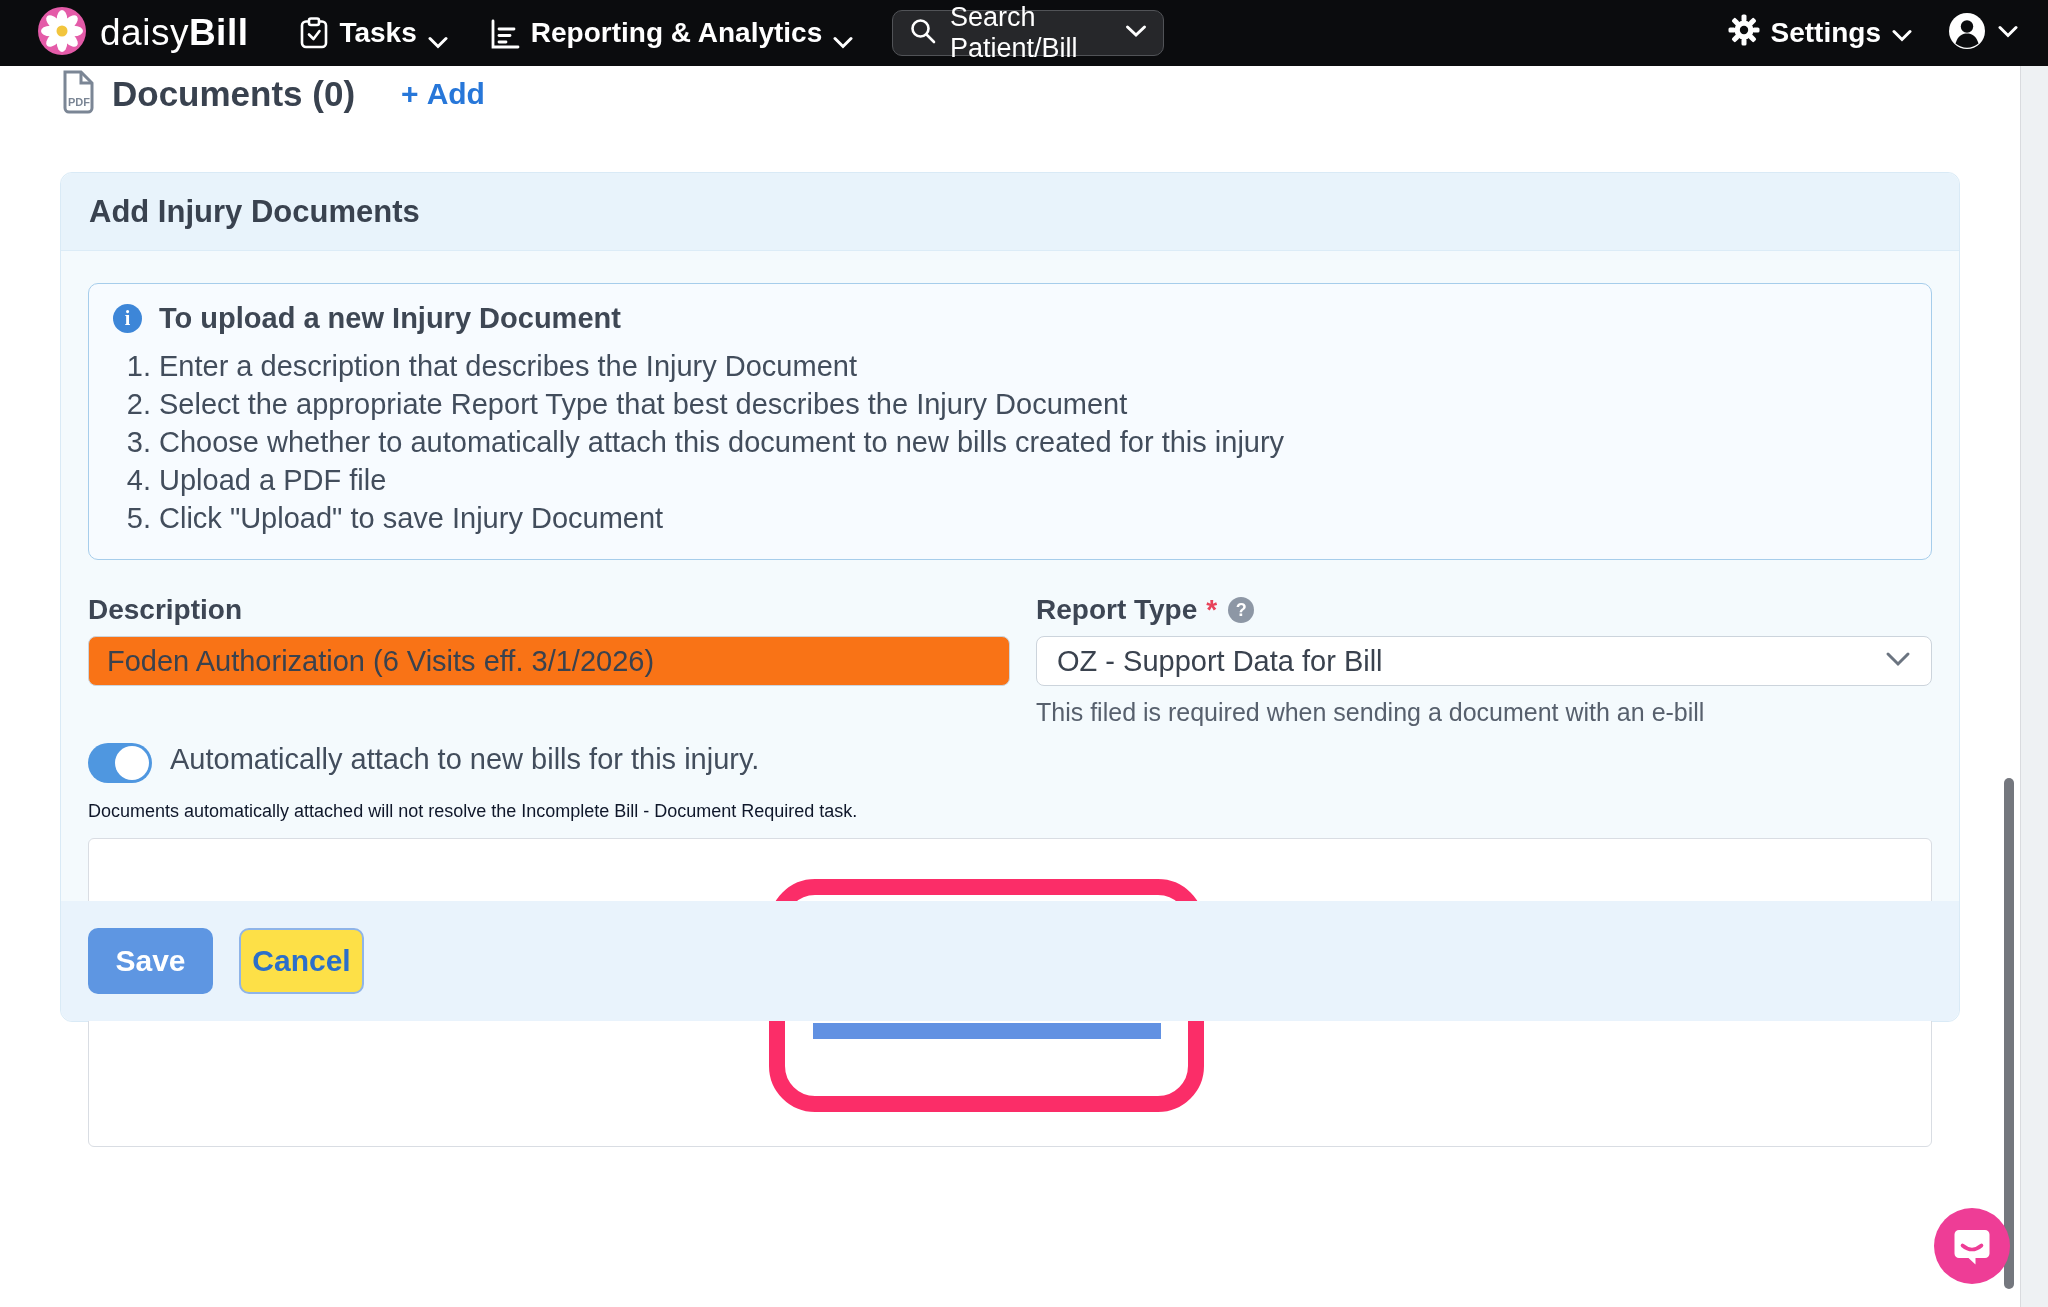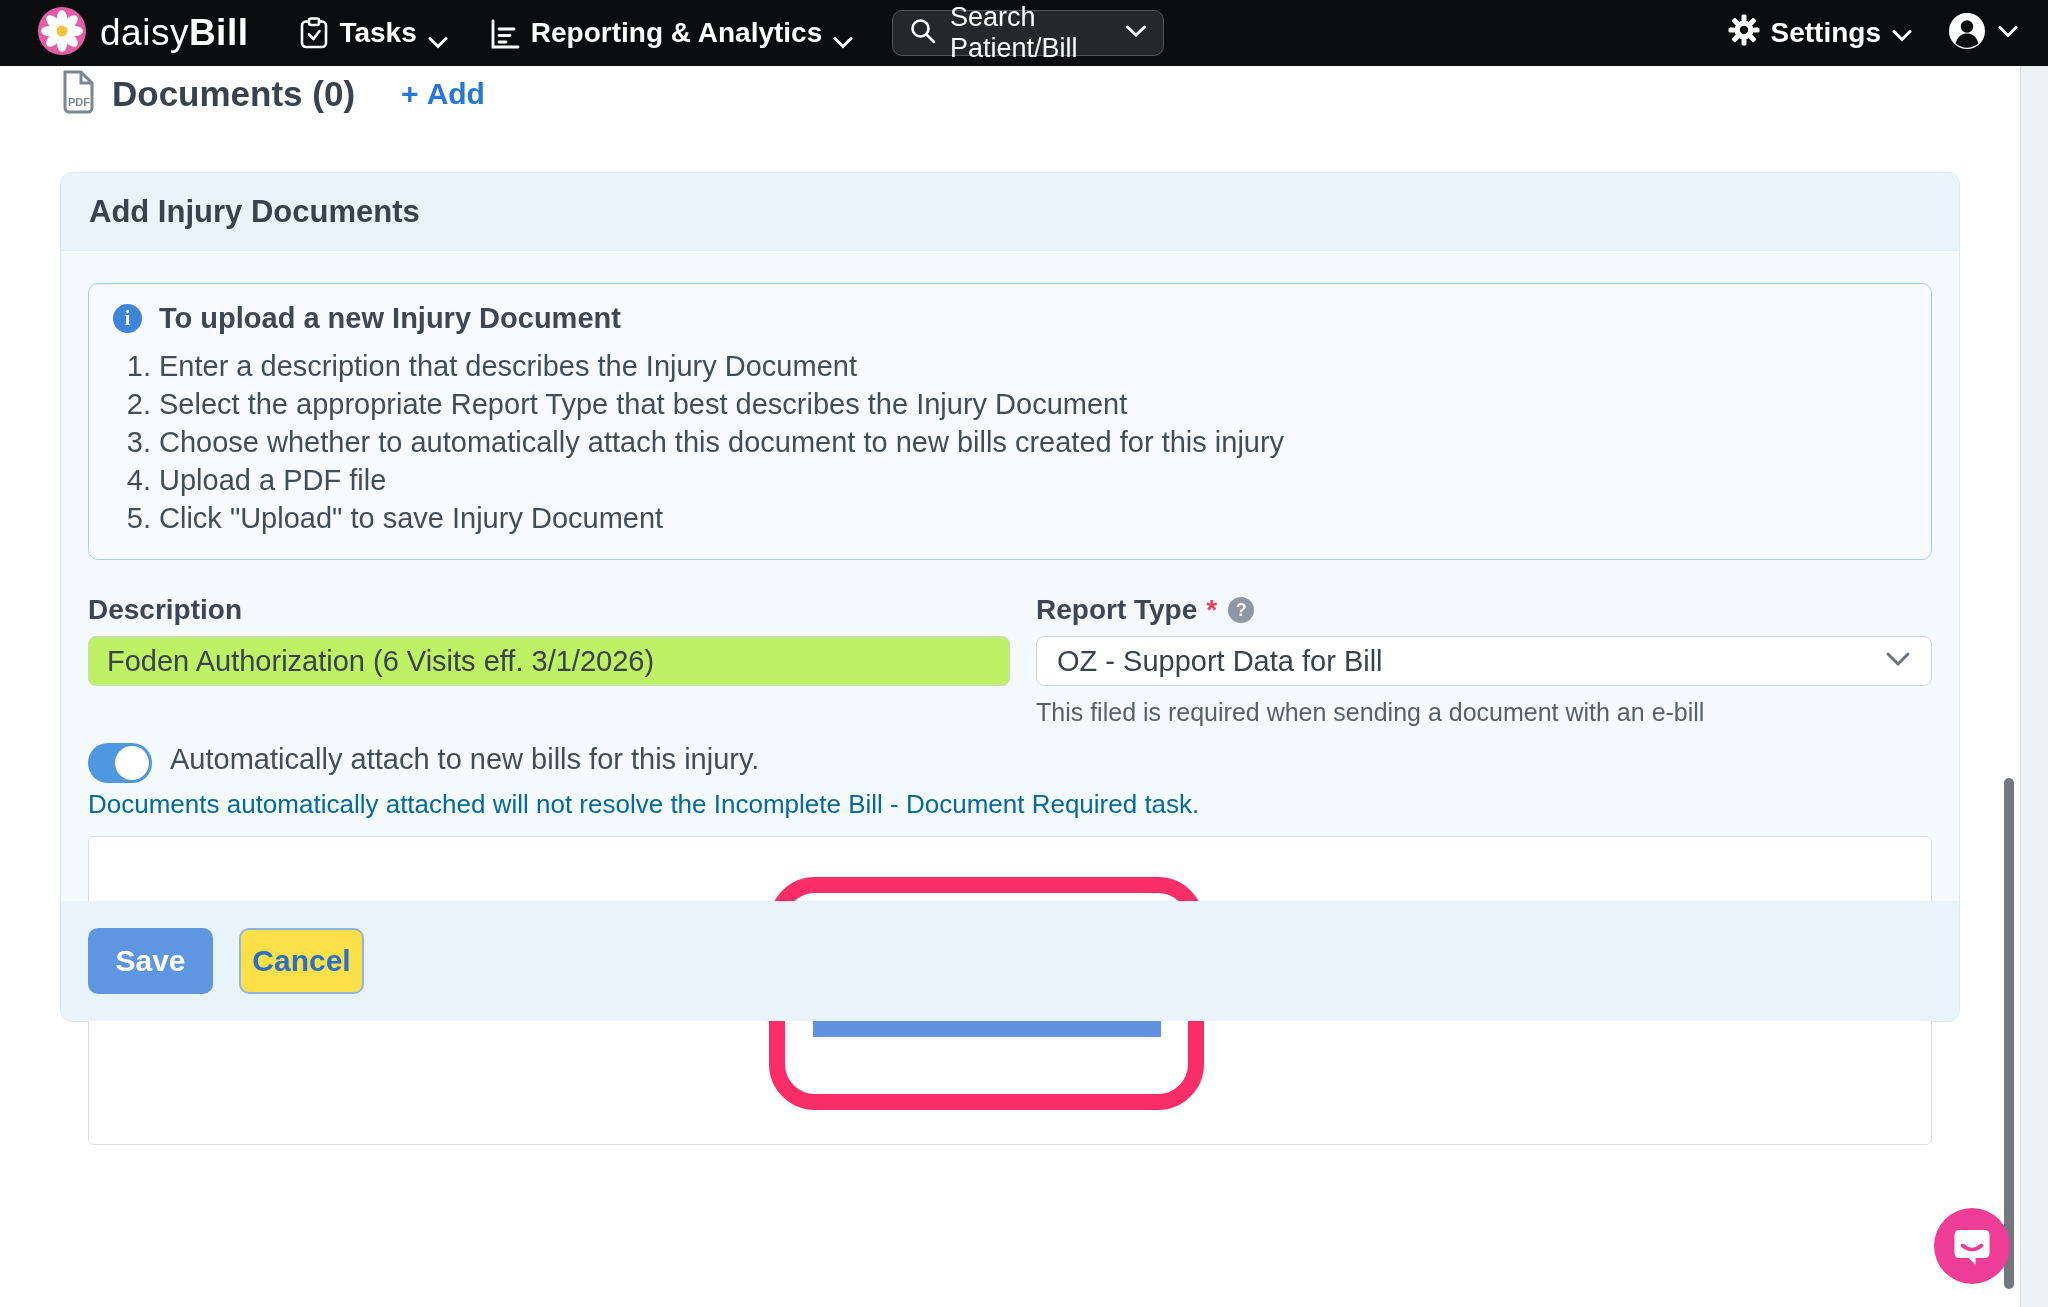--- a/index.html
+++ b/index.html
@@ -46,32 +46,32 @@
   .info-steps { margin:12px 0 0 22px; padding-left:24px; }
   .info-steps li { font-size:29px; color:#424d5c; line-height:38px; }
 
   .fields-row { display:flex; margin-top:34px; gap:26px; }
   .field-desc { width:922px; }
   .field-report { flex:1; }
   .field-label { font-size:28px; font-weight:700; color:#3d4654; margin-bottom:10px; display:flex; align-items:center; gap:9px; }
   .req-marker { color:#e8435a; font-weight:700; }
   .help-circle { width:26px; height:26px; border-radius:50%; background:#8d97a5; color:#fff; font-size:18px; font-weight:700;
                  display:flex; align-items:center; justify-content:center; margin-left:2px; cursor:pointer; }
-  .text-input { width:100%; height:50px; border:1px solid #ccd4dc; border-radius:8px; background:#bef264; padding:0 18px;
+  .text-input { width:100%; height:50px; border:1px solid #ccd4dc; border-radius:8px; background:#f97316; padding:0 18px;
                 font-size:29px; color:#3a424e; font-family:"Liberation Sans","DejaVu Sans",sans-serif; }
   .select-box { width:100%; height:50px; border:1px solid #ccd4dc; border-radius:8px; background:#fff; padding:0 20px;
                 display:flex; align-items:center; cursor:pointer; }
   .select-value { font-size:29px; color:#3a424e; flex:1; }
   .field-help { margin-top:12px; font-size:25px; color:#57606d; }
 
   .toggle-row { display:flex; align-items:flex-start; gap:18px; margin-top:16px; }
   .toggle { width:64px; height:40px; border-radius:20px; background:#4f97e0; position:relative; cursor:pointer; flex:none; }
   .toggle-knob { position:absolute; top:3px; right:3px; width:34px; height:34px; border-radius:50%; background:#fff; }
   .toggle-label { font-size:29px; color:#424d5c; }
-  .toggle-note { margin-top:6px; font-size:26px; color:#0369a1; }
+  .toggle-note { margin-top:18px; font-size:18px; color:#0f172a; }
 
   .dropzone { margin-top:16px; height:309px; background:#fff; border:1px solid #d9dde3; border-radius:6px; position:relative; cursor:pointer; }
   .annotation { position:absolute; left:680px; top:40px; width:435px; height:233px; border:16px solid #fb2d68;
                 border-radius:46px; display:flex; flex-direction:column; align-items:center; justify-content:flex-start;
                 padding-top:56px; pointer-events:none; }
   .dz-line { font-size:29px; font-weight:600; color:#2f363e; white-space:nowrap; }
   .dz-line2 { margin-top:12px; }
   .dz-link { color:#4a8cf0; cursor:pointer; pointer-events:auto; }
   .dz-bar { width:348px; height:16px; background:#6191e2; margin-top:27px; }
 

